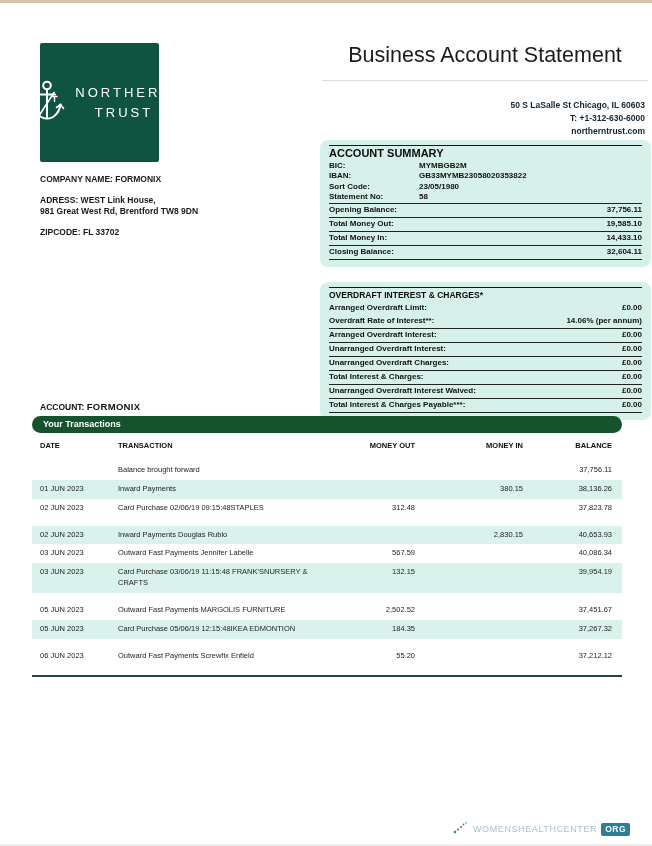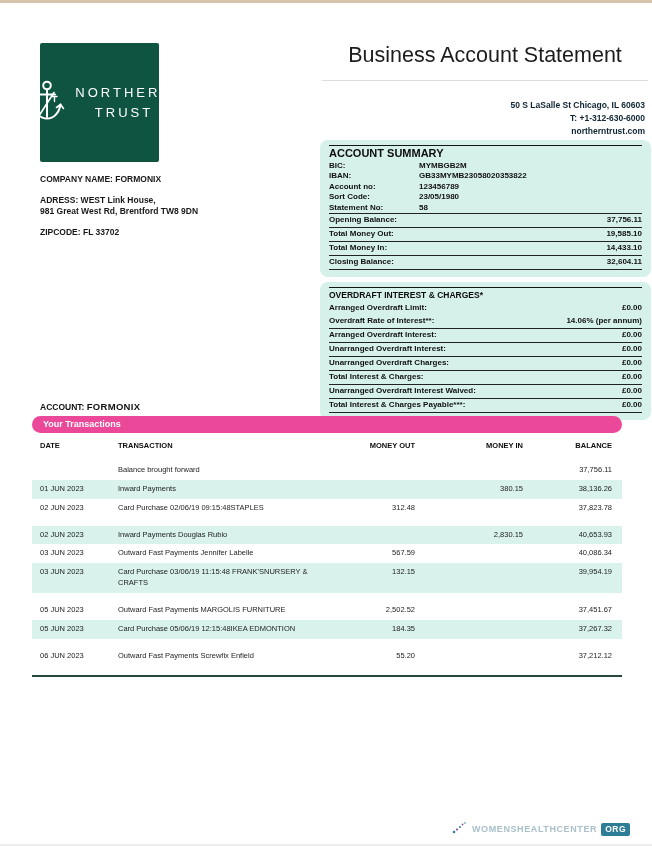--- a/index.html
+++ b/index.html
@@ -29,37 +29,37 @@
   .box2 .box-heading{font-size:8.5px;padding:2px 0 2px}
   .info-row{display:flex;font-size:8px;font-weight:bold;line-height:1.3;color:#111}
   .info-row .lbl{width:90px}
   .sum-row{display:flex;justify-content:space-between;font-size:8px;font-weight:bold;line-height:1.5;color:#111;padding:0 0 1px}
   .sum-row.bordered{border-top:1.2px solid #222}
   .sum-row.last{border-bottom:1.2px solid #222}
 
   
   .account-line{position:absolute;left:40px;top:398px;font-size:8.5px;font-weight:bold;color:#111}
   .account-line .acct-name{font-size:9.5px;font-weight:800;letter-spacing:.3px}
-  .tx-bar{position:absolute;left:32px;top:413px;width:590px;height:17px;background:#ec4899;border-radius:9px;color:#fff;font-size:9px;font-weight:bold;line-height:17px;padding-left:11px}
+  .tx-bar{position:absolute;left:32px;top:413px;width:590px;height:17px;background:#14532d;border-radius:9px;color:#fff;font-size:9px;font-weight:bold;line-height:17px;padding-left:11px}
   .tx-table{position:absolute;left:32px;top:438px;width:590px;font-size:7.5px;color:#1d1d1d}
   .t-row{display:flex;padding-left:8px;padding-right:10px}
   .t-head{font-weight:bold;color:#0d0d0d;padding-bottom:9px}
   .c-date{width:78px}
   .c-desc{width:200px;line-height:1.45}
   .c-out{width:97px;text-align:right}
   .c-in{width:108px;text-align:right}
   .c-bal{width:89px;text-align:right}
   .t-row.data{padding-top:4px;padding-bottom:4px;min-height:17px}
   .t-row.shaded{background:#d9f2ec}
   .t-row.gap{margin-top:8px}
   .t-bottom{border-top:2px solid #27473e;margin-top:9px}
 
   
   .footer{position:absolute;right:22px;top:817px;display:flex;align-items:center;gap:4px}
-  .wm-text{font-size:9px;letter-spacing:.6px;color:#a9c0cb;font-weight:bold}
+  .wm-text{font-size:9px;letter-spacing:.6px;color:#a9c0cb;font-weight:normal}
   .wm-org{font-size:8.5px;font-weight:bold;color:#fff;background:#2e7d96;padding:1px 4px 2px;border-radius:2px;letter-spacing:.5px}
 </style>
 </head>
 <body>
 
 <div class="page">
 
   <div class="logo">
     <span>
       <svg width="42" height="44" viewBox="0 0 42 44" fill="none" stroke="#ffffff" stroke-width="2" stroke-linecap="round">
@@ -100,24 +100,20 @@
     <div class="box-heading">ACCOUNT SUMMARY</div>
     <div class="info-row">
         <span class="lbl">BIC:</span>
         <span>MYMBGB2M</span>
       </div>
     <div class="info-row">
         <span class="lbl">IBAN:</span>
         <span>GB33MYMB23058020353822</span>
       </div>
     <div class="info-row">
-        <span class="lbl">Account no:</span>
-        <span>123456789</span>
-      </div>
-    <div class="info-row">
         <span class="lbl">Sort Code:</span>
         <span>23/05/1980</span>
       </div>
     <div class="info-row">
         <span class="lbl">Statement No:</span>
         <span>58</span>
       </div>
     <div class="sum-row bordered">
         <span>Opening Balance:</span>
         <span>37,756.11</span>

